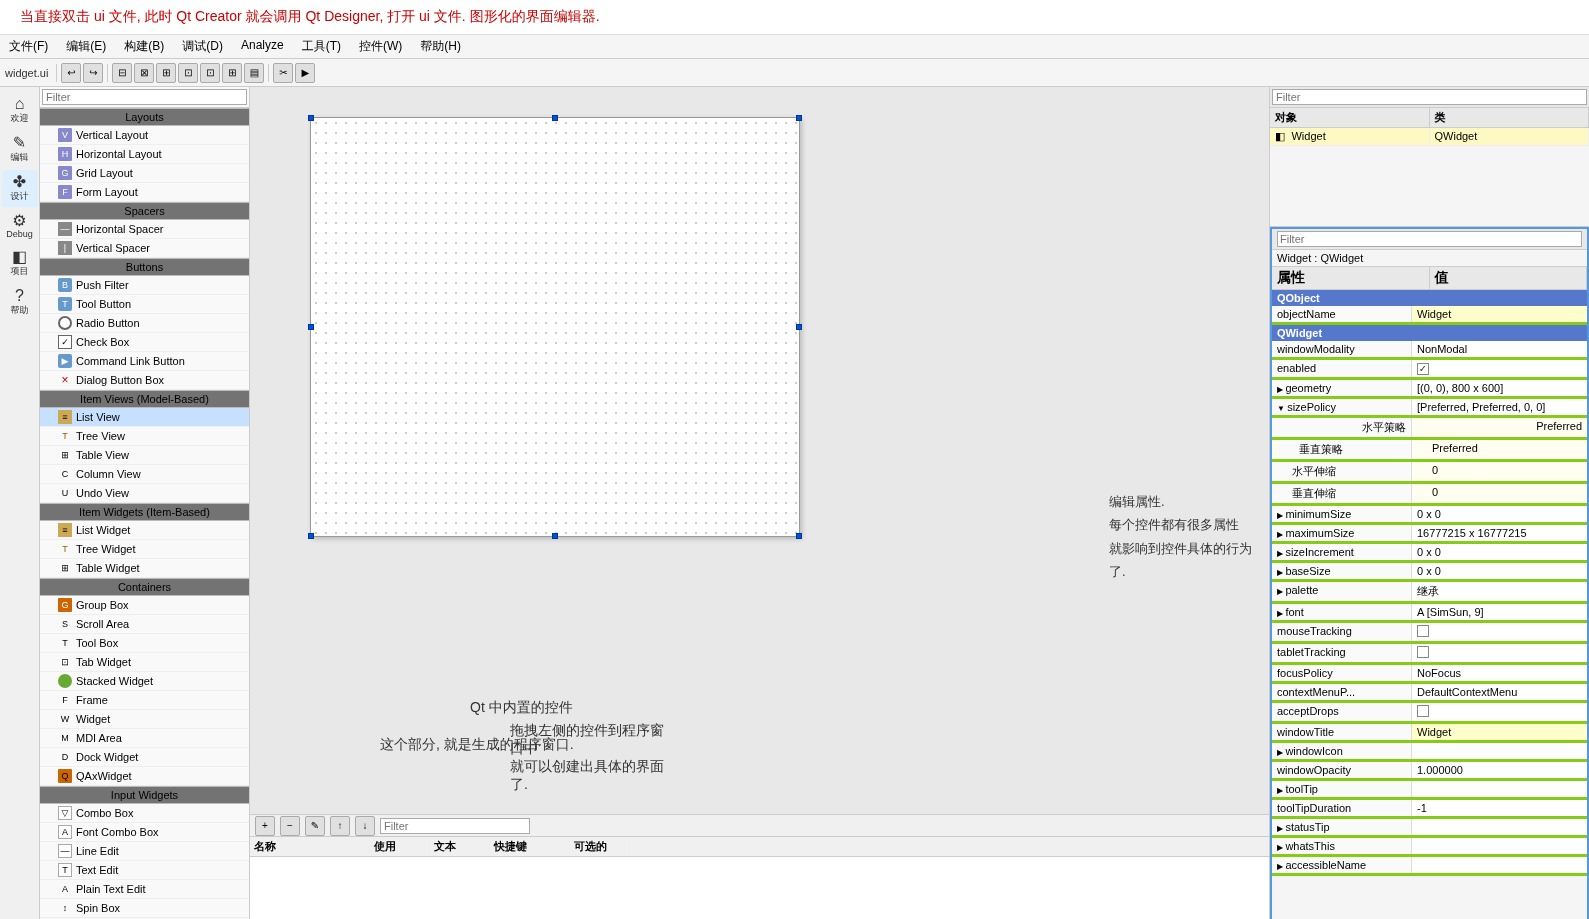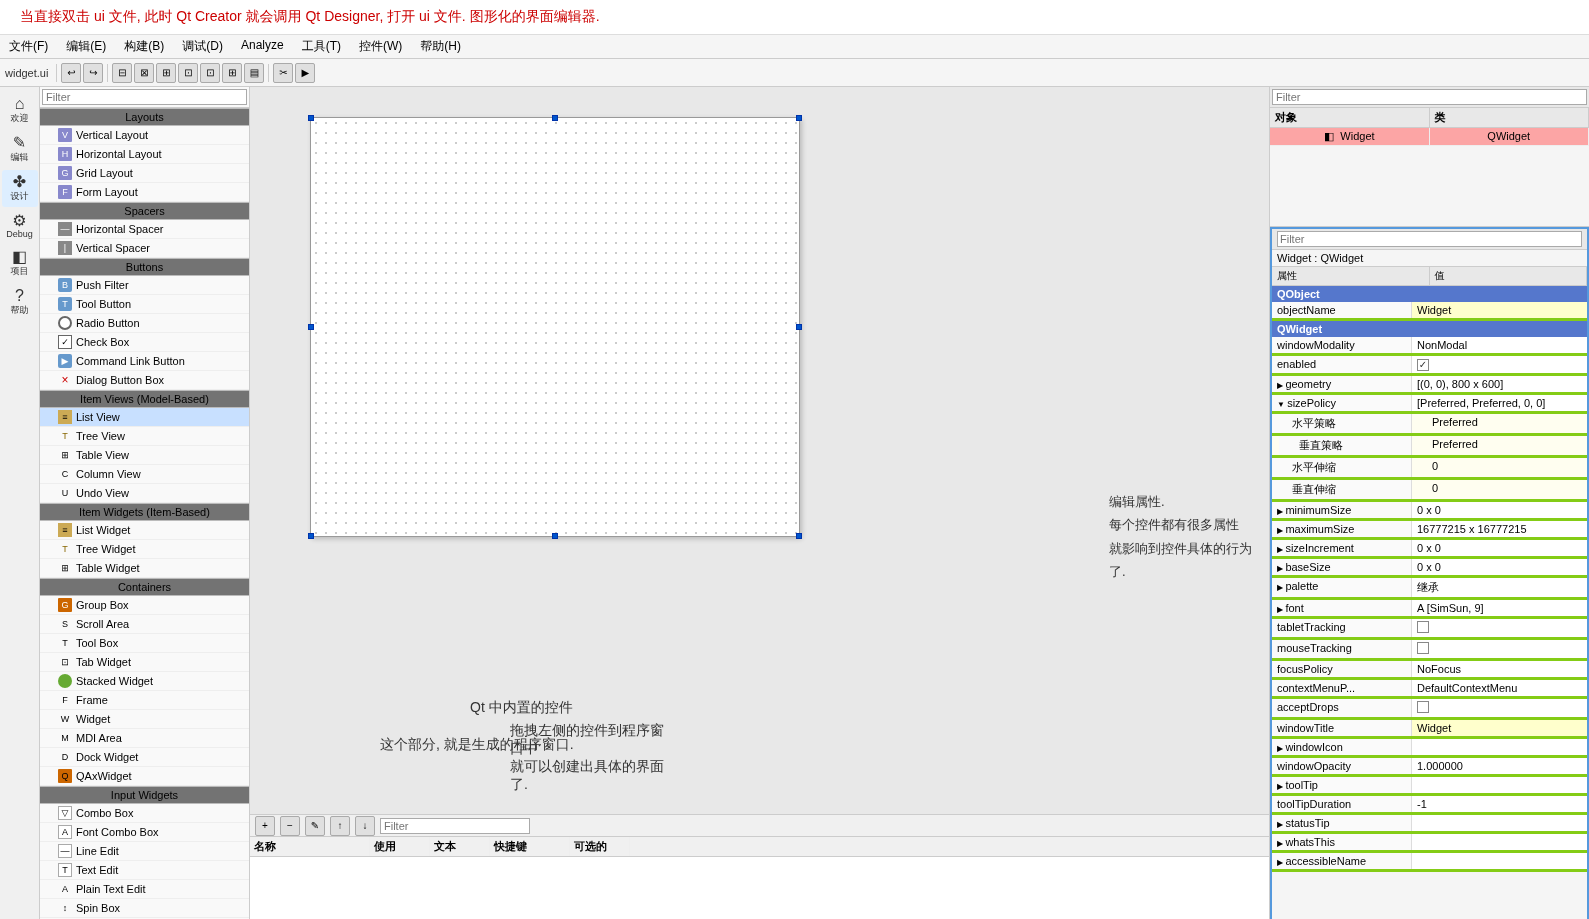--- a/index.html
+++ b/index.html
@@ -284,21 +284,21 @@
     .obj-row {
       display: grid;
       grid-template-columns: 1fr 1fr;
       border-bottom: 1px solid #eee;
       font-size: 11px;
     }
     .obj-cell {
       padding: 2px 5px;
       border-right: 1px solid #eee;
     }
-    .obj-cell.selected { background: #fca5a5; text-align: center; }
+    .obj-cell.selected { background: #fef9c3; }
 
     
     .property-editor {
       flex: 1;
       border: 2px solid #5599dd;
       display: flex;
       flex-direction: column;
       overflow: hidden;
     }
     .prop-title-bar {
@@ -310,22 +310,22 @@
     .prop-widget-label {
       padding: 2px 5px;
       font-size: 11px;
       border-bottom: 1px solid #ccc;
     }
     .prop-header {
       display: grid;
       grid-template-columns: 1fr 1fr;
       background: #e8e8e8;
       border-bottom: 1px solid #ccc;
-      font-size: 10px;
-      font-weight: normal;
+      font-size: 14px;
+      font-weight: bold;
     }
     .prop-header-cell {
       padding: 2px 5px;
       border-right: 1px solid #ccc;
     }
     .prop-table {
       flex: 1;
       overflow-y: auto;
       font-size: 11px;
     }
@@ -715,21 +715,21 @@
           </div>
         </div>
         <div class="prop-row">
           <div class="prop-key expandable">geometry</div>
           <div class="prop-val">[(0, 0), 800 x 600]</div>
         </div>
         <div class="prop-row">
           <div class="prop-key expanded">sizePolicy</div>
           <div class="prop-val">[Preferred, Preferred, 0, 0]</div>
         </div>
-        <div class="prop-row" style="background:#8b5cf6;">
+        <div class="prop-row" style="background:#8b5cf6;text-align:right;">
           <div class="prop-key" style="padding-left:20px;">水平策略</div>
           <div class="prop-val indented">Preferred</div>
         </div>
         <div class="prop-row" style="background:#fffef0;">
           <div class="prop-key" style="padding-left:20px;margin-left:7px;">垂直策略</div>
           <div class="prop-val indented">Preferred</div>
         </div>
         <div class="prop-row" style="background:#fffef0;">
           <div class="prop-key" style="padding-left:20px;">水平伸缩</div>
           <div class="prop-val indented">0</div>
@@ -756,27 +756,27 @@
         </div>
         <div class="prop-row">
           <div class="prop-key expandable">palette</div>
           <div class="prop-val">继承</div>
         </div>
         <div class="prop-row">
           <div class="prop-key expandable">font</div>
           <div class="prop-val">A [SimSun, 9]</div>
         </div>
         <div class="prop-row">
-          <div class="prop-key">tabletTracking</div>
+          <div class="prop-key">mouseTracking</div>
           <div class="prop-val">
             <span class="checkbox-icon"></span>
           </div>
         </div>
         <div class="prop-row">
-          <div class="prop-key">mouseTracking</div>
+          <div class="prop-key">tabletTracking</div>
           <div class="prop-val">
             <span class="checkbox-icon"></span>
           </div>
         </div>
         <div class="prop-row">
           <div class="prop-key">focusPolicy</div>
           <div class="prop-val">NoFocus</div>
         </div>
         <div class="prop-row">
           <div class="prop-key">contextMenuP...</div>

